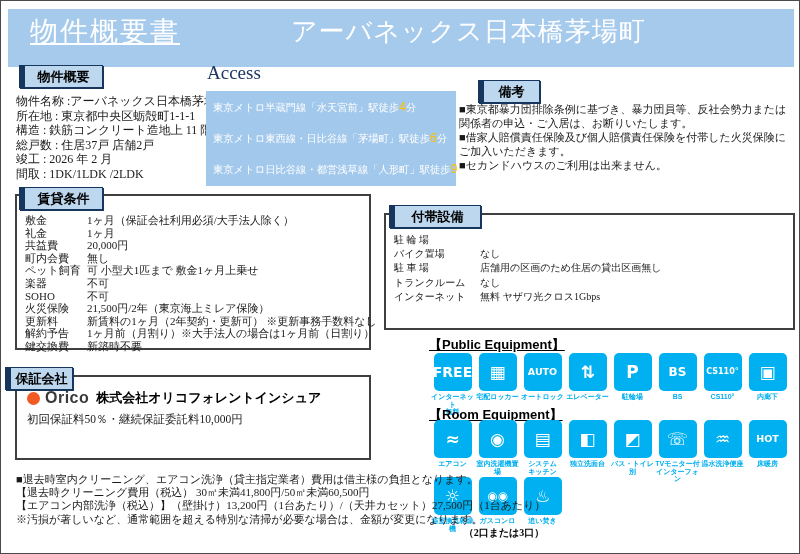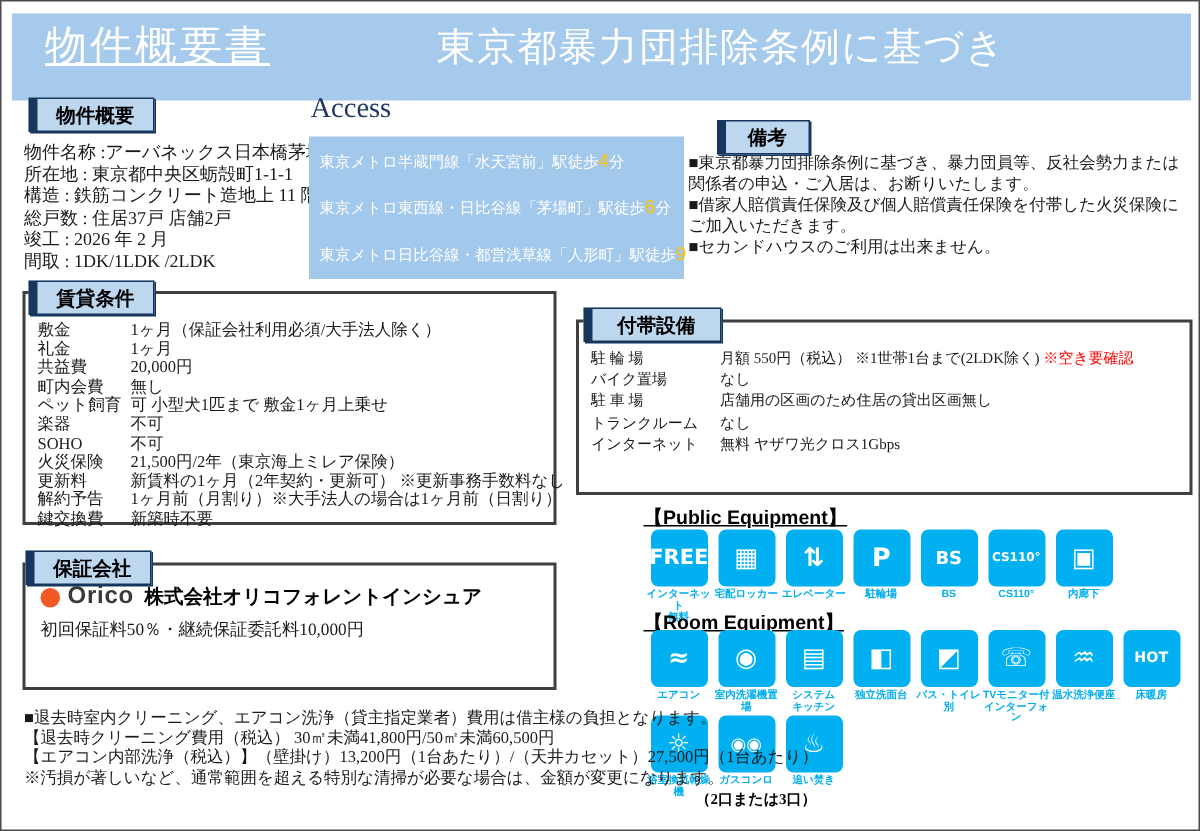--- a/index.html
+++ b/index.html
@@ -53,21 +53,21 @@
   .footer-notes{position:absolute;left:15px;top:472px;font-size:11px;line-height:13.2px;}
   .footer-notes p{margin:0;white-space:nowrap;}
 </style>
 </head>
 <body>
 
 <div id="page">
 
   <div class="banner">
     <div class="doc-title">物件概要書</div>
-    <div class="building-title">東京都暴力団排除条例に基づき</div>
+    <div class="building-title">アーバネックス日本橋茅場町</div>
   </div>
 
   <div class="shead" style="left:18px;top:64px;width:84px;height:23px;">物件概要</div>
   <div class="prop-lines">
     <p>物件名称 :アーバネックス日本橋茅場町</p>
     <p>所在地 : 東京都中央区蛎殻町1-1-1</p>
     <p>構造 : 鉄筋コンクリート造地上 11 階建</p>
     <p>総戸数 : 住居37戸  店舗2戸</p>
     <p>竣工 : 2026 年 2 月</p>
     <p>間取 : 1DK/1LDK /2LDK</p>
@@ -134,42 +134,41 @@
         <span class="l">鍵交換費</span>
         <span class="v">新築時不要</span>
       </div>
   </div>
 
   <div class="obox" style="left:383px;top:212px;width:411px;height:117px;"></div>
   <div class="shead" style="left:388px;top:204px;width:92px;height:23px;">付帯設備</div>
   <div class="faclist" style="left:393px;top:232px;width:392px;">
     <div class="r">
         <span class="l">駐 輪 場</span>
-        <span class="v"><span>月額 550円（税込） ※1世帯1台まで(2LDK除く) </span><span class="red">※空き要確認</span></span>
       </div>
     <div class="r">
         <span class="l">バイク置場</span>
         <span class="v">なし</span>
       </div>
     <div class="r">
         <span class="l">駐 車 場</span>
         <span class="v">店舗用の区画のため住居の貸出区画無し</span>
       </div>
     <div class="r">
         <span class="l">トランクルーム</span>
         <span class="v">なし</span>
       </div>
     <div class="r">
         <span class="l">インターネット</span>
         <span class="v">無料 ヤザワ光クロス1Gbps</span>
       </div>
   </div>
 
   <div class="obox" style="left:14px;top:374px;width:356px;height:85px;"></div>
-  <div class="shead" style="left:16px;top:366px;width:84px;height:23px;">保証会社</div>
+  <div class="shead" style="left:4px;top:366px;width:68px;height:23px;">保証会社</div>
   <div class="guar-content">
     <div class="orico-row">
       <span class="orico-dot"></span>
       <span class="orico-word">Orico</span>
       <span class="orico-name">株式会社オリコフォレントインシュア</span>
     </div>
     <div class="guar-fee">初回保証料50％・継続保証委託料10,000円</div>
   </div>
 
   <h3 class="equip-heading" style="left:428px;top:335px;">【Public Equipment】</h3>
@@ -182,20 +181,26 @@
 無料</div>
       </div>
     <div class="tile">
         <div class="sq">
           <span class="glyph" style="font-size: 17px;">▦</span>
         </div>
         <div class="tlabel">宅配ロッカー</div>
       </div>
     <div class="tile">
         <div class="sq">
+          <span class="glyph" style="font-size: 9.5px;">AUTO</span>
+        </div>
+        <div class="tlabel">オートロック</div>
+      </div>
+    <div class="tile">
+        <div class="sq">
           <span class="glyph" style="font-size: 17px;">⇅</span>
         </div>
         <div class="tlabel">エレベーター</div>
       </div>
     <div class="tile">
         <div class="sq">
           <span class="glyph" style="font-size: 17px;">P</span>
         </div>
         <div class="tlabel">駐輪場</div>
       </div>

